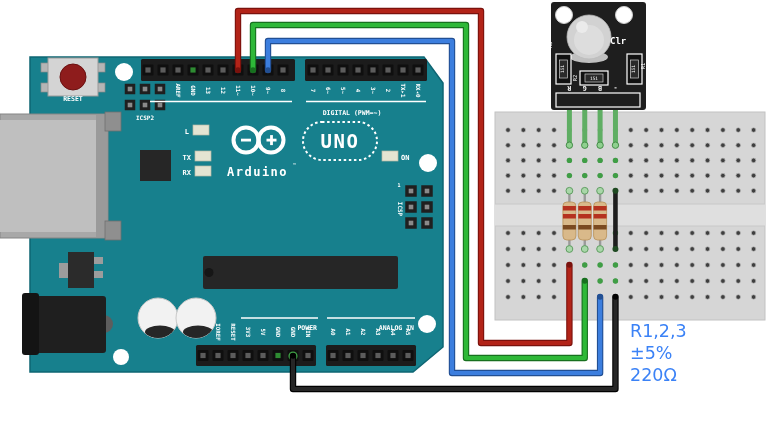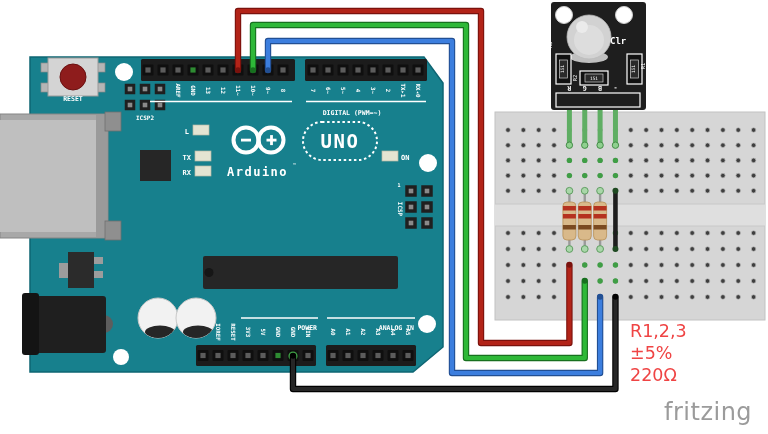--- a/index.html
+++ b/index.html
@@ -1,19 +1,19 @@
 <!DOCTYPE html>
 <html><head>
 <meta charset="utf-8">
 <style>
   html,body{margin:0;padding:0;}
   body{background:#ffffff;font-family:"DejaVu Sans",sans-serif;}
   #stage{position:relative;width:768px;height:434px;background:#ffffff;overflow:hidden;}
   #scene{position:absolute;left:0;top:0;}
-  .annotation{position:absolute;left:630px;top:320px;color:#ef4444;
+  .annotation{position:absolute;left:630px;top:320px;color:#3b82f6;
     font-size:17.5px;line-height:22px;font-family:"DejaVu Sans",sans-serif;}
   .watermark{position:absolute;left:664px;top:398px;color:#9b9b9b;
     font-size:24px;letter-spacing:0.5px;font-family:"DejaVu Sans",sans-serif;}
   text{font-family:"DejaVu Sans Mono",monospace;fill:#ffffff;}
   .silk{font-weight:bold;}
 </style>
 </head>
 <body>
 
 <div id="stage">
@@ -555,14 +555,13 @@
         <circle cx="293" cy="356" r="2.8" fill="#000000"></circle>
         <circle cx="615.45" cy="297" r="2.8" fill="#000000"></circle>
       </g>
   </svg>
 
   <div class="annotation">
     <div>R1,2,3</div>
     <div>±5%</div>
     <div>220Ω</div>
   </div>
-  <div class="watermark">fritzing</div>
 </div>
 
 </body></html>

